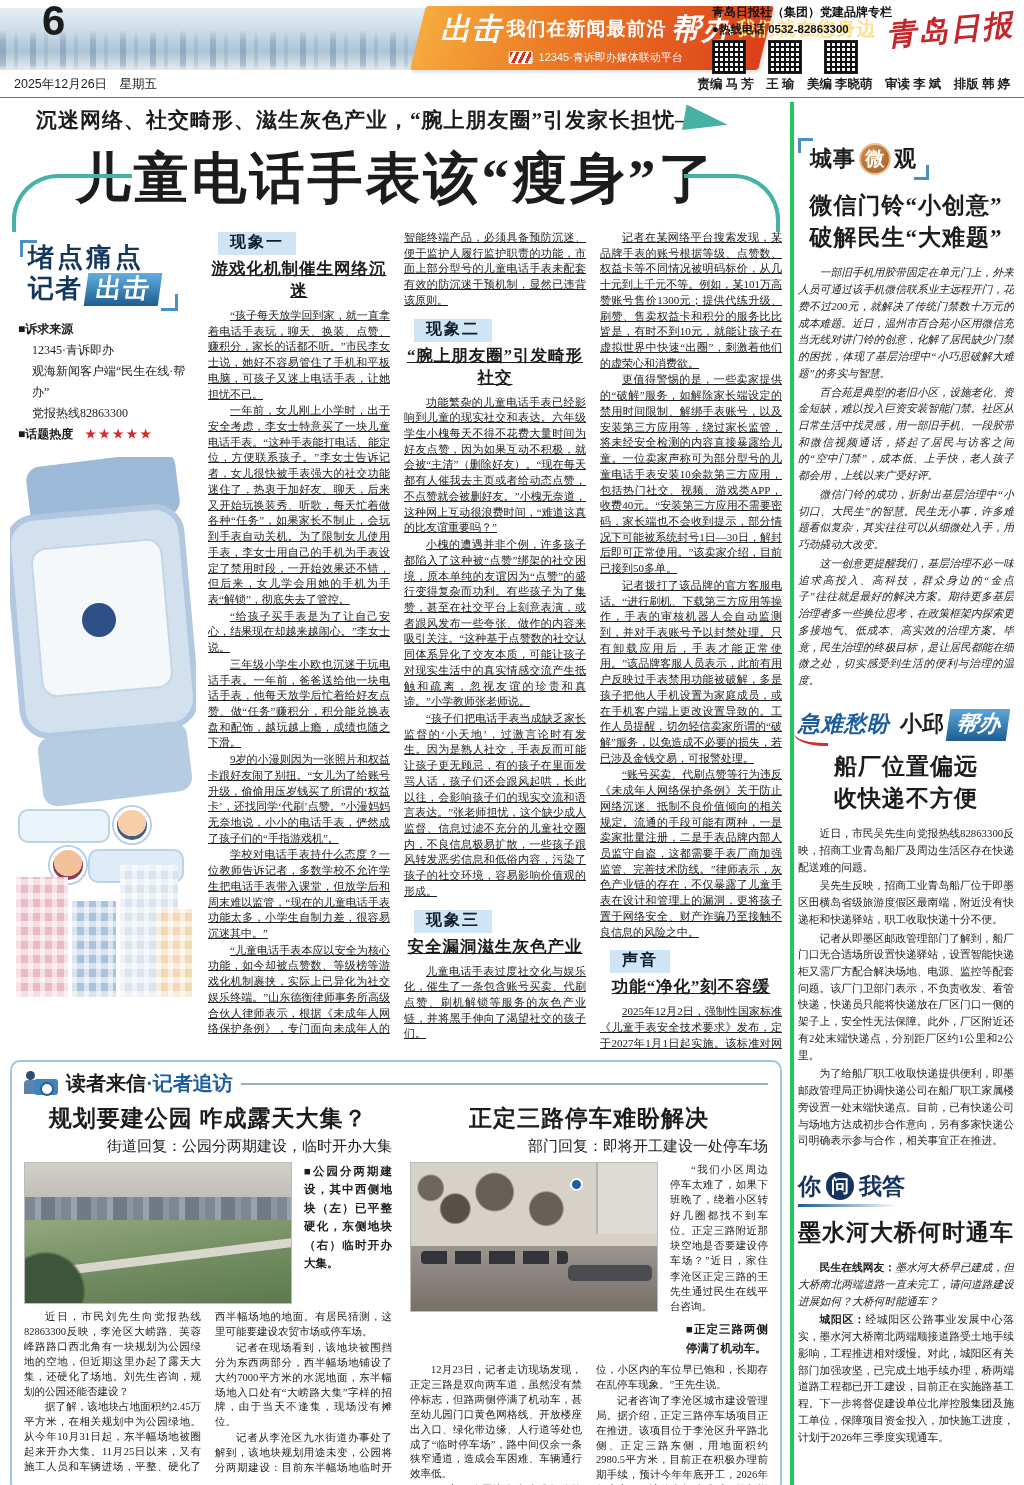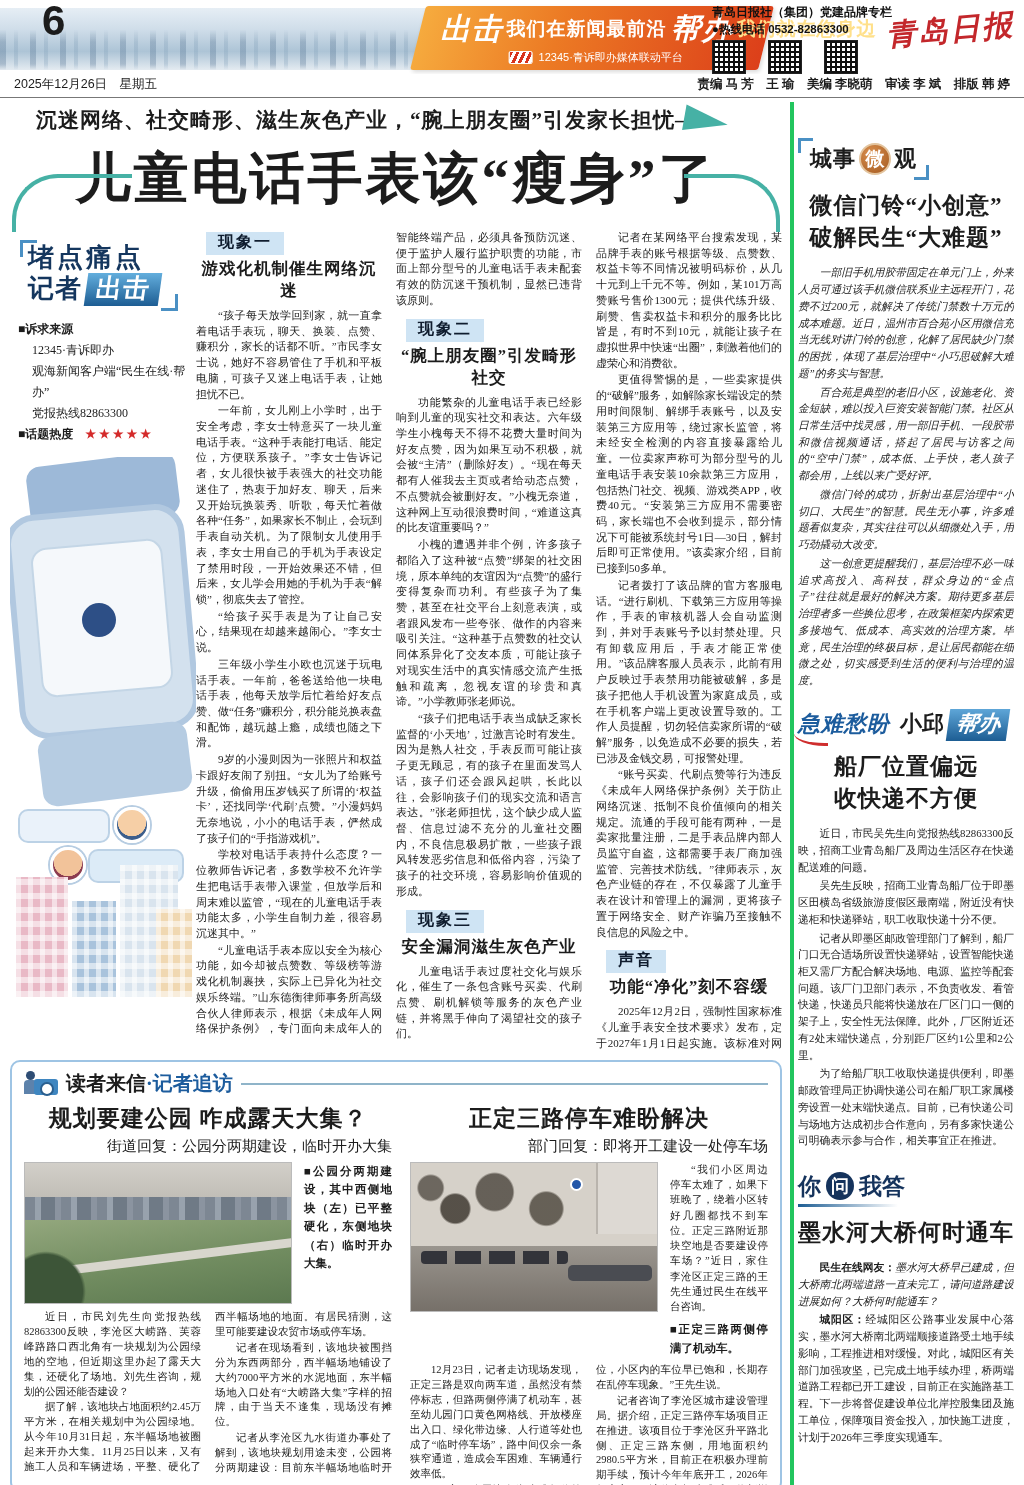--- a/index.html
+++ b/index.html
@@ -99,22 +99,22 @@
   .av1 { top:350px; left:104px; background:radial-gradient(circle at 50% 40%,#f6cfa6 60%,#3c5e8c 62%); }
   .av2 { top:390px; left:40px; background:radial-gradient(circle at 50% 40%,#f2c39a 60%,#8c3c50 62%); }
   .buildings { position:absolute; bottom:0; left:0; width:100%; height:140px; }
   .bld { position:absolute; bottom:0; background-image:repeating-linear-gradient(0deg,rgba(255,255,255,.55) 0 6px,transparent 6px 14px),
           repeating-linear-gradient(90deg,rgba(255,255,255,.55) 0 5px,transparent 5px 12px); }
   .bld1 { left:6px; width:52px; height:120px; background-color:#e9b9c6; }
   .bld2 { left:62px; width:44px; height:96px; background-color:#a9c3dc; }
   .bld3 { left:110px; width:58px; height:132px; background-color:#d9e4ee; }
   .bld4 { left:146px; width:36px; height:88px; background-color:#f0d8b2; }
 
-  .columns { flex:1; column-count:3; column-gap:14px; column-fill:auto;
-          height:100%; text-align:justify; overflow:hidden; }
+  .columns { flex:1; margin-left:12px; column-count:3; column-gap:14px; column-fill:auto;
+          height:100%; text-align:justify; overflow:hidden;text-decoration:underline; }
   .columns p { font-size:11px; line-height:1.43; margin:0 0 1px 0; text-indent:2em; }
   .sec-label-row { text-align:left; margin:10px 0 3px 10px; }
   .sec-label-row.first { margin-top:2px; }
   .sec-label { display:inline-block; background:#cfe4f4; color:#0f1c2e; font-weight:900;
           font-size:16px; letter-spacing:2px; padding:0 12px 2px 12px; }
   .sec-title { font-size:16.5px; font-weight:900; text-align:center; margin:2px 0 6px 0; letter-spacing:1px; }
 
   
   .corner-box { position:relative; display:inline-flex; align-items:center; gap:3px; padding:5px 12px; }
   .corner-box::before { content:""; position:absolute; left:0; top:0; width:12px; height:12px;
@@ -186,21 +186,21 @@
   .p2-sign { position:absolute; right:30%; top:18%; width:13px; height:13px; border-radius:50%;
           background:#2457a8; border:2px solid #fff; }
   .p2-road { height:44%; position:relative; background:linear-gradient(#9a958e,#767069); }
   .p2-road::before { content:""; position:absolute; left:4%; top:8%; width:60%; height:13px; border-radius:4px;
           background:repeating-linear-gradient(90deg,#33343a 0 26px,transparent 26px 34px); }
   .p2-road::after { content:""; position:absolute; right:2%; top:30%; width:34%; height:16px; border-radius:5px;
           background:#4a4c52; }
   .ph-cap { flex:1; font-size:11.5px; font-weight:bold; line-height:1.6; text-align:justify; }
   .p2-side { flex:1; display:flex; flex-direction:column; }
   .p2-side .lead { font-size:10.5px; line-height:1.45; text-indent:2em; text-align:justify; margin:0; }
-  .p2-side .ph-cap { flex:0 0 auto; margin-top:6px; }
+  .p2-side .ph-cap { flex:0 0 auto; margin-top:6px;margin-left:16px; }
   .bb-body { margin-top:6px; column-count:2; column-gap:14px; text-align:justify; overflow:hidden; }
   .bb-body-l { height:172px; }
   .bb-body-r { height:164px; }
   .bb-body p { font-size:10.5px; line-height:1.42; margin:0 0 1px 0; text-indent:2em; }
 </style>
 </head>
 <body>
 
 <div class="page">
 

